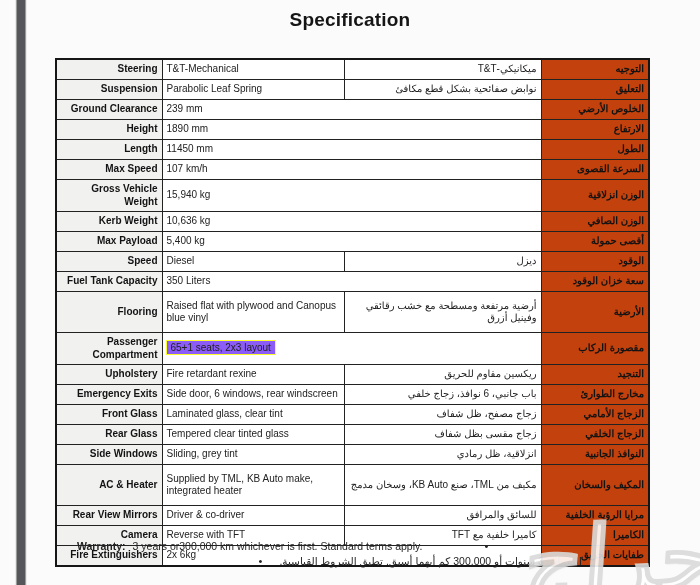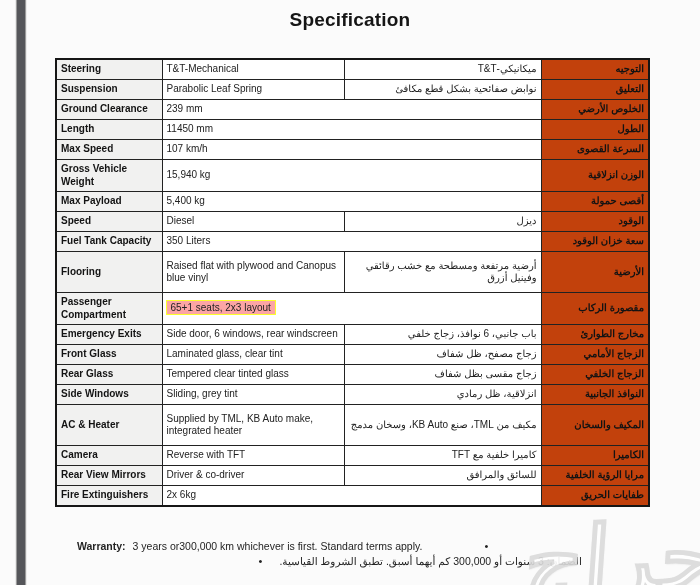--- a/index.html
+++ b/index.html
@@ -26,34 +26,34 @@
   }
   table.spec td{
     border:1px solid #222;
     font-size:10px;line-height:1.25;
     padding:3px 4px;
     vertical-align:middle;
     overflow:hidden;
   }
   td.lbl-en{
     background:#f1f1f0;font-weight:bold;font-size:10.5px;
-    text-align:left;padding-left:8px;color:#131313;
+    text-align:right;padding-left:8px;color:#131313;
   }
   td.val{background:#ffffff;color:#222;}
   td.val-ar{direction:rtl;}
   td.lbl-ar{
     background:#c2410c;font-weight:bold;font-size:11px;
     direction:rtl;text-align:left; 
     text-align:right;padding-right:8px;color:#131313;
   }
   tr.h-tall td{height:34px;}
   tr.h-mid td{height:24px;}
   tr.h-std td{height:13px;}
   .hl{
-    background:#fca5a5;
+    background:#8b5cf6;
     padding:1px 4px;
     box-shadow:0 0 0 1px #fcff2d;
   }
   .footer{
     position:absolute;left:55px;top:540px;width:685px;
     font-size:10.5px;color:#242424;
   }
   .footer-en{display:flex;align-items:center;padding-left:22px;}
   .footer-en .bullet{margin-left:62px;font-size:11px;}
   .footer-en b{margin-right:4px;}
@@ -103,33 +103,43 @@
         <td class="val">Parabolic Leaf Spring</td>
         <td class="val val-ar" dir="rtl">نوابض صفائحية بشكل قطع مكافئ</td>
         <td class="lbl-ar" dir="rtl">التعليق</td>
       </tr>
       <tr class="h-std">
         <td class="lbl-en">Ground Clearance</td>
         <td class="val" colspan="2">239 mm</td>
         <td class="lbl-ar" dir="rtl">الخلوص الأرضي</td>
       </tr>
       <tr class="h-std">
+        <td class="lbl-en">Height</td>
+        <td class="val" colspan="2">1890 mm</td>
+        <td class="lbl-ar" dir="rtl">الارتفاع</td>
+      </tr>
+      <tr class="h-std">
         <td class="lbl-en">Length</td>
         <td class="val" colspan="2">11450 mm</td>
         <td class="lbl-ar" dir="rtl">الطول</td>
       </tr>
       <tr class="h-std">
         <td class="lbl-en">Max Speed</td>
         <td class="val" colspan="2">107 km/h</td>
         <td class="lbl-ar" dir="rtl">السرعة القصوى</td>
       </tr>
       <tr class="h-std">
         <td class="lbl-en">Gross Vehicle Weight</td>
         <td class="val" colspan="2">15,940 kg</td>
         <td class="lbl-ar" dir="rtl">الوزن انزلاقية</td>
+      </tr>
+      <tr class="h-std">
+        <td class="lbl-en">Kerb Weight</td>
+        <td class="val" colspan="2">10,636 kg</td>
+        <td class="lbl-ar" dir="rtl">الوزن الصافي</td>
       </tr>
       <tr class="h-std">
         <td class="lbl-en">Max Payload</td>
         <td class="val" colspan="2">5,400 kg</td>
         <td class="lbl-ar" dir="rtl">أقصى حمولة</td>
       </tr>
       <tr class="h-std">
         <td class="lbl-en">Speed</td>
         <td class="val">Diesel</td>
         <td class="val val-ar" dir="rtl">ديزل</td>
@@ -145,20 +155,26 @@
         <td class="val">Raised flat with plywood and Canopus blue vinyl</td>
         <td class="val val-ar" dir="rtl">أرضية مرتفعة ومسطحة مع خشب رقائقي وفينيل أزرق</td>
         <td class="lbl-ar" dir="rtl">الأرضية</td>
       </tr>
       <tr class="h-mid">
         <td class="lbl-en">Passenger Compartment</td>
         <td class="val" colspan="2"><span class="hl">65+1 seats, 2x3 layout</span></td>
         <td class="lbl-ar" dir="rtl">مقصورة الركاب</td>
       </tr>
       <tr class="h-std">
+        <td class="lbl-en">Upholstery</td>
+        <td class="val">Fire retardant rexine</td>
+        <td class="val val-ar" dir="rtl">ريكسين مقاوم للحريق</td>
+        <td class="lbl-ar" dir="rtl">التنجيد</td>
+      </tr>
+      <tr class="h-std">
         <td class="lbl-en">Emergency Exits</td>
         <td class="val">Side door, 6 windows, rear windscreen</td>
         <td class="val val-ar" dir="rtl">باب جانبي، 6 نوافذ، زجاج خلفي</td>
         <td class="lbl-ar" dir="rtl">مخارج الطوارئ</td>
       </tr>
       <tr class="h-std">
         <td class="lbl-en">Front Glass</td>
         <td class="val">Laminated glass, clear tint</td>
         <td class="val val-ar" dir="rtl">زجاج مصفح، ظل شفاف</td>
         <td class="lbl-ar" dir="rtl">الزجاج الأمامي</td>
@@ -175,30 +191,30 @@
         <td class="val val-ar" dir="rtl">انزلاقية، ظل رمادي</td>
         <td class="lbl-ar" dir="rtl">النوافذ الجانبية</td>
       </tr>
       <tr class="h-tall">
         <td class="lbl-en">AC &amp; Heater</td>
         <td class="val">Supplied by TML, KB Auto make, integrated heater</td>
         <td class="val val-ar" dir="rtl">مكيف من TML، صنع KB Auto، وسخان مدمج</td>
         <td class="lbl-ar" dir="rtl">المكيف والسخان</td>
       </tr>
       <tr class="h-std">
+        <td class="lbl-en">Rear View Mirrors</td>
+        <td class="val">Driver &amp; co-driver</td>
+        <td class="val val-ar" dir="rtl">للسائق والمرافق</td>
+        <td class="lbl-ar" dir="rtl">مرايا الرؤية الخلفية</td>
+      </tr>
+      <tr class="h-std">
         <td class="lbl-en">Camera</td>
         <td class="val">Reverse with TFT</td>
         <td class="val val-ar" dir="rtl">كاميرا خلفية مع TFT</td>
         <td class="lbl-ar" dir="rtl">الكاميرا</td>
-      </tr>
-      <tr class="h-std">
-        <td class="lbl-en">Rear View Mirrors</td>
-        <td class="val">Driver &amp; co-driver</td>
-        <td class="val val-ar" dir="rtl">للسائق والمرافق</td>
-        <td class="lbl-ar" dir="rtl">مرايا الرؤية الخلفية</td>
       </tr>
       <tr class="h-std">
         <td class="lbl-en">Fire Extinguishers</td>
         <td class="val" colspan="2">2x 6kg</td>
         <td class="lbl-ar" dir="rtl">طفايات الحريق</td>
       </tr>
     </tbody>
 </table>
 
 <div class="footer">

